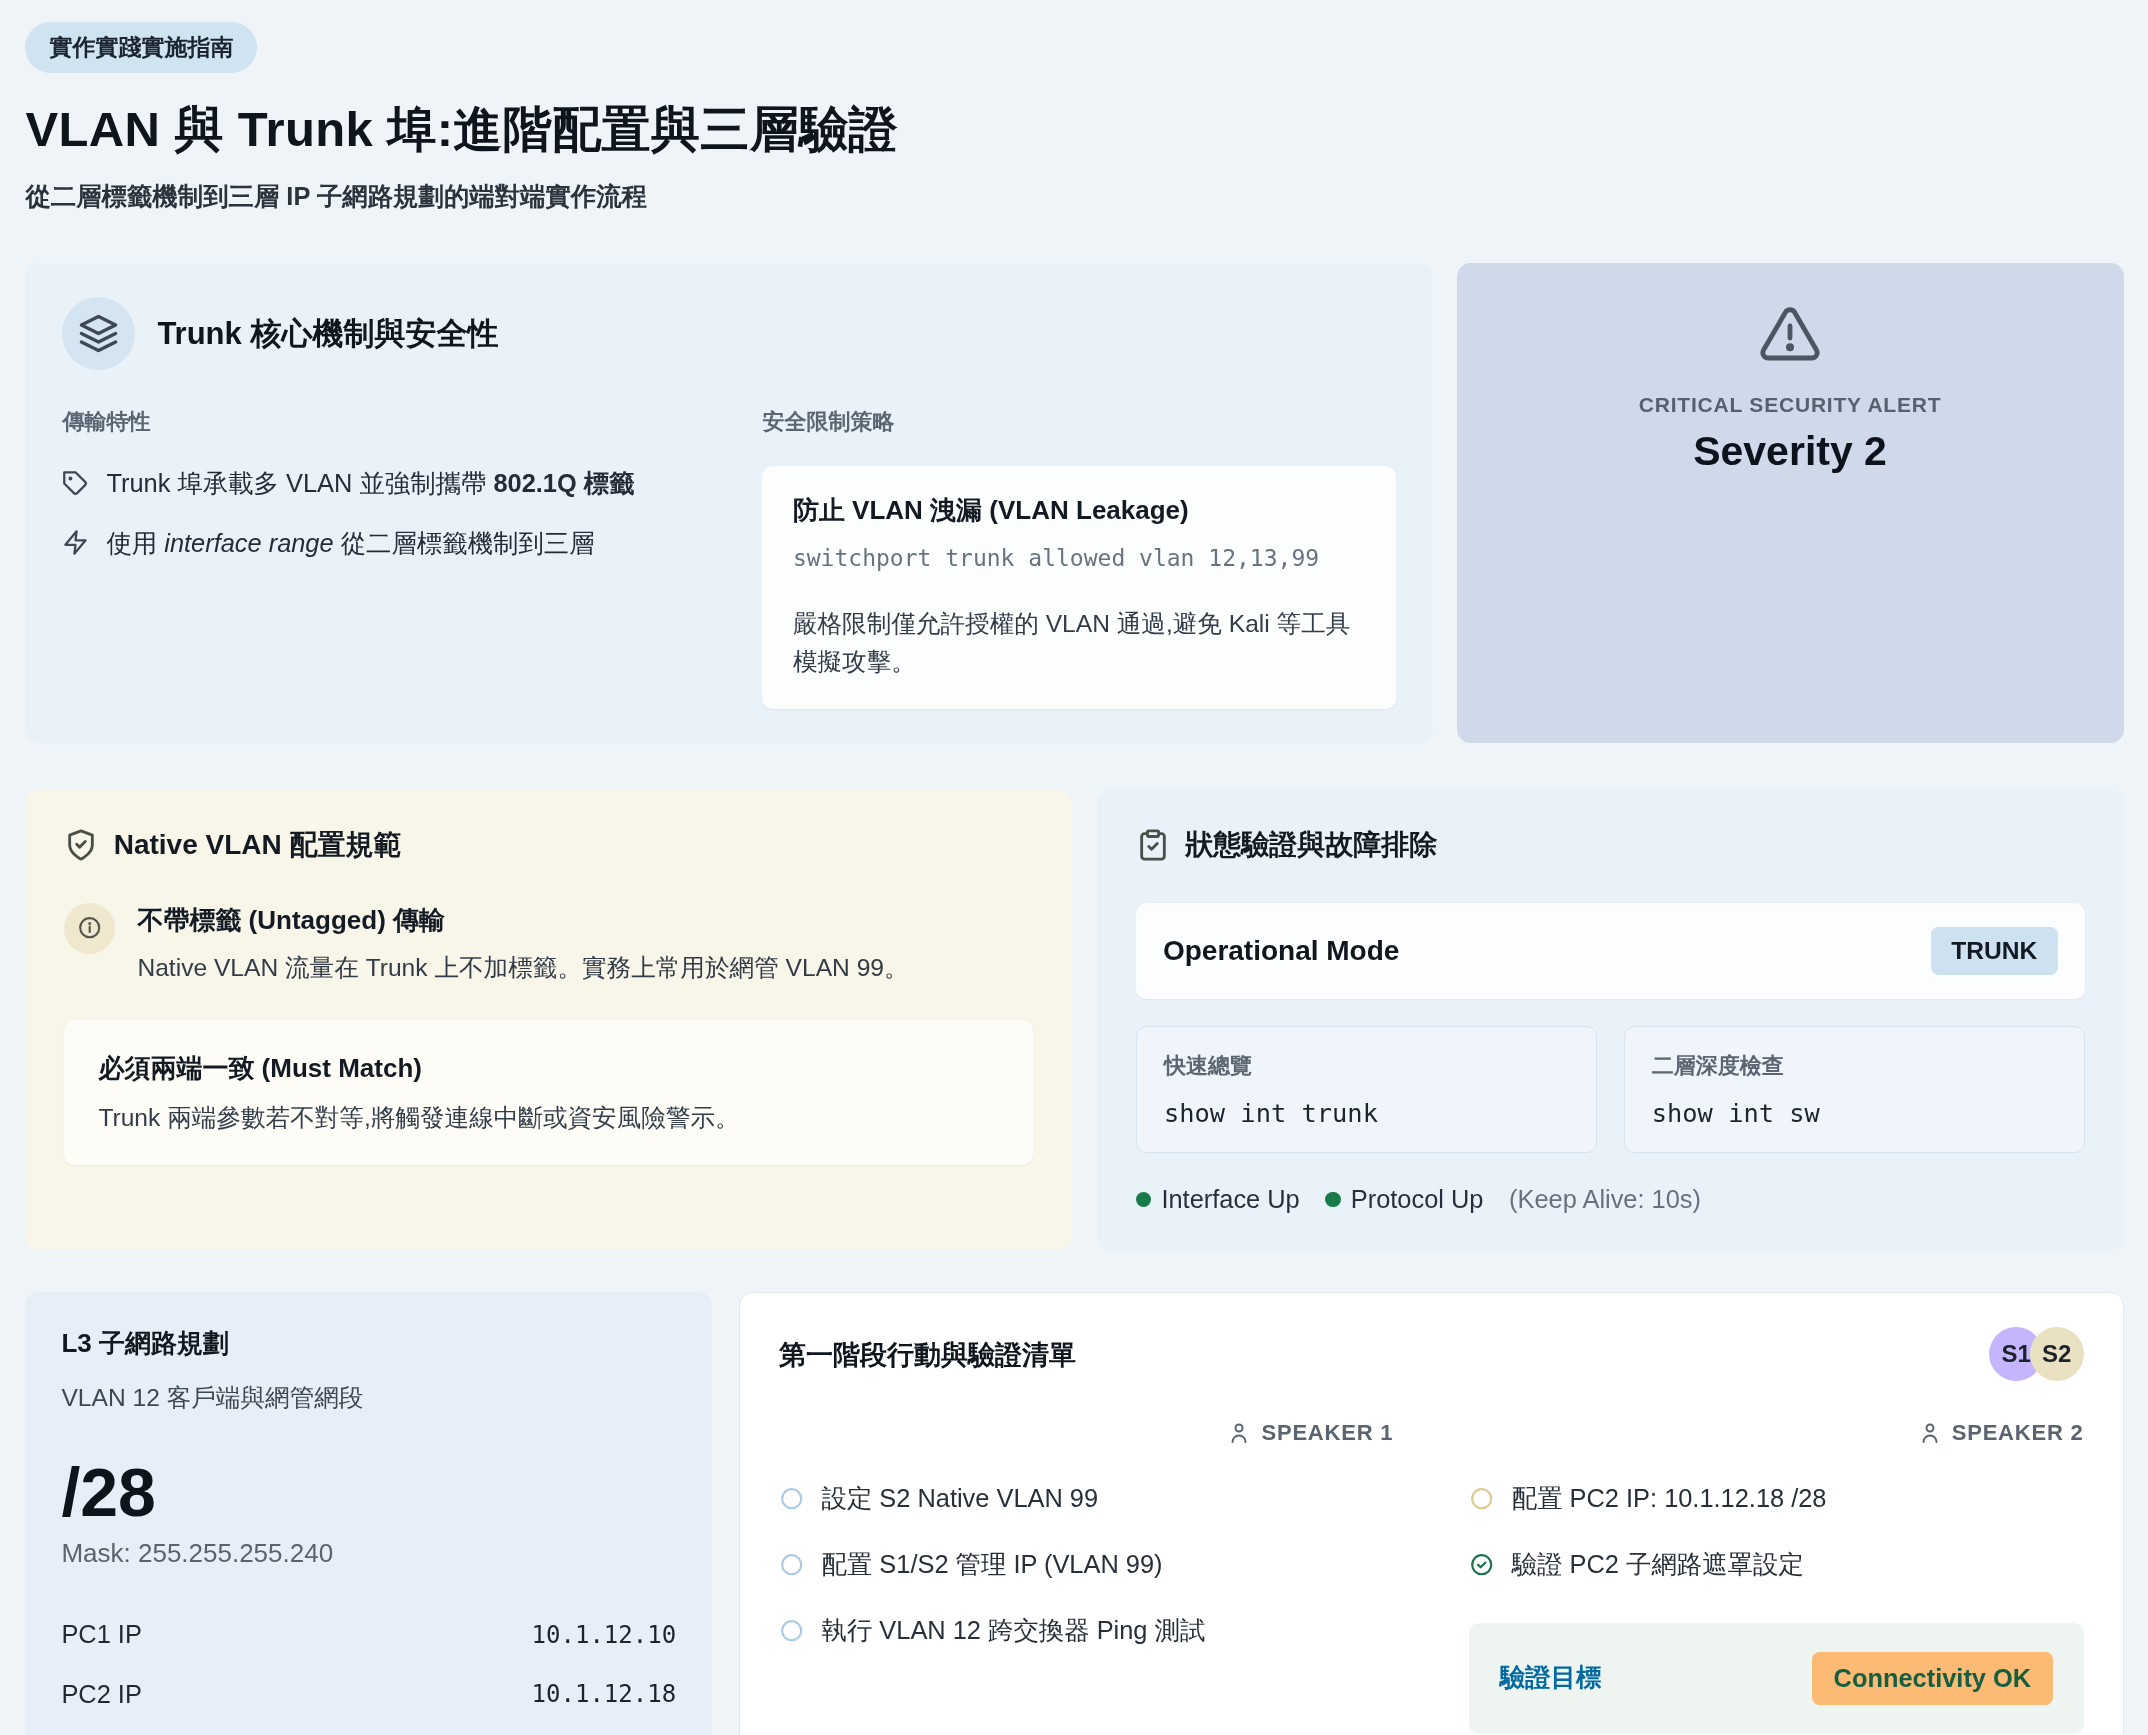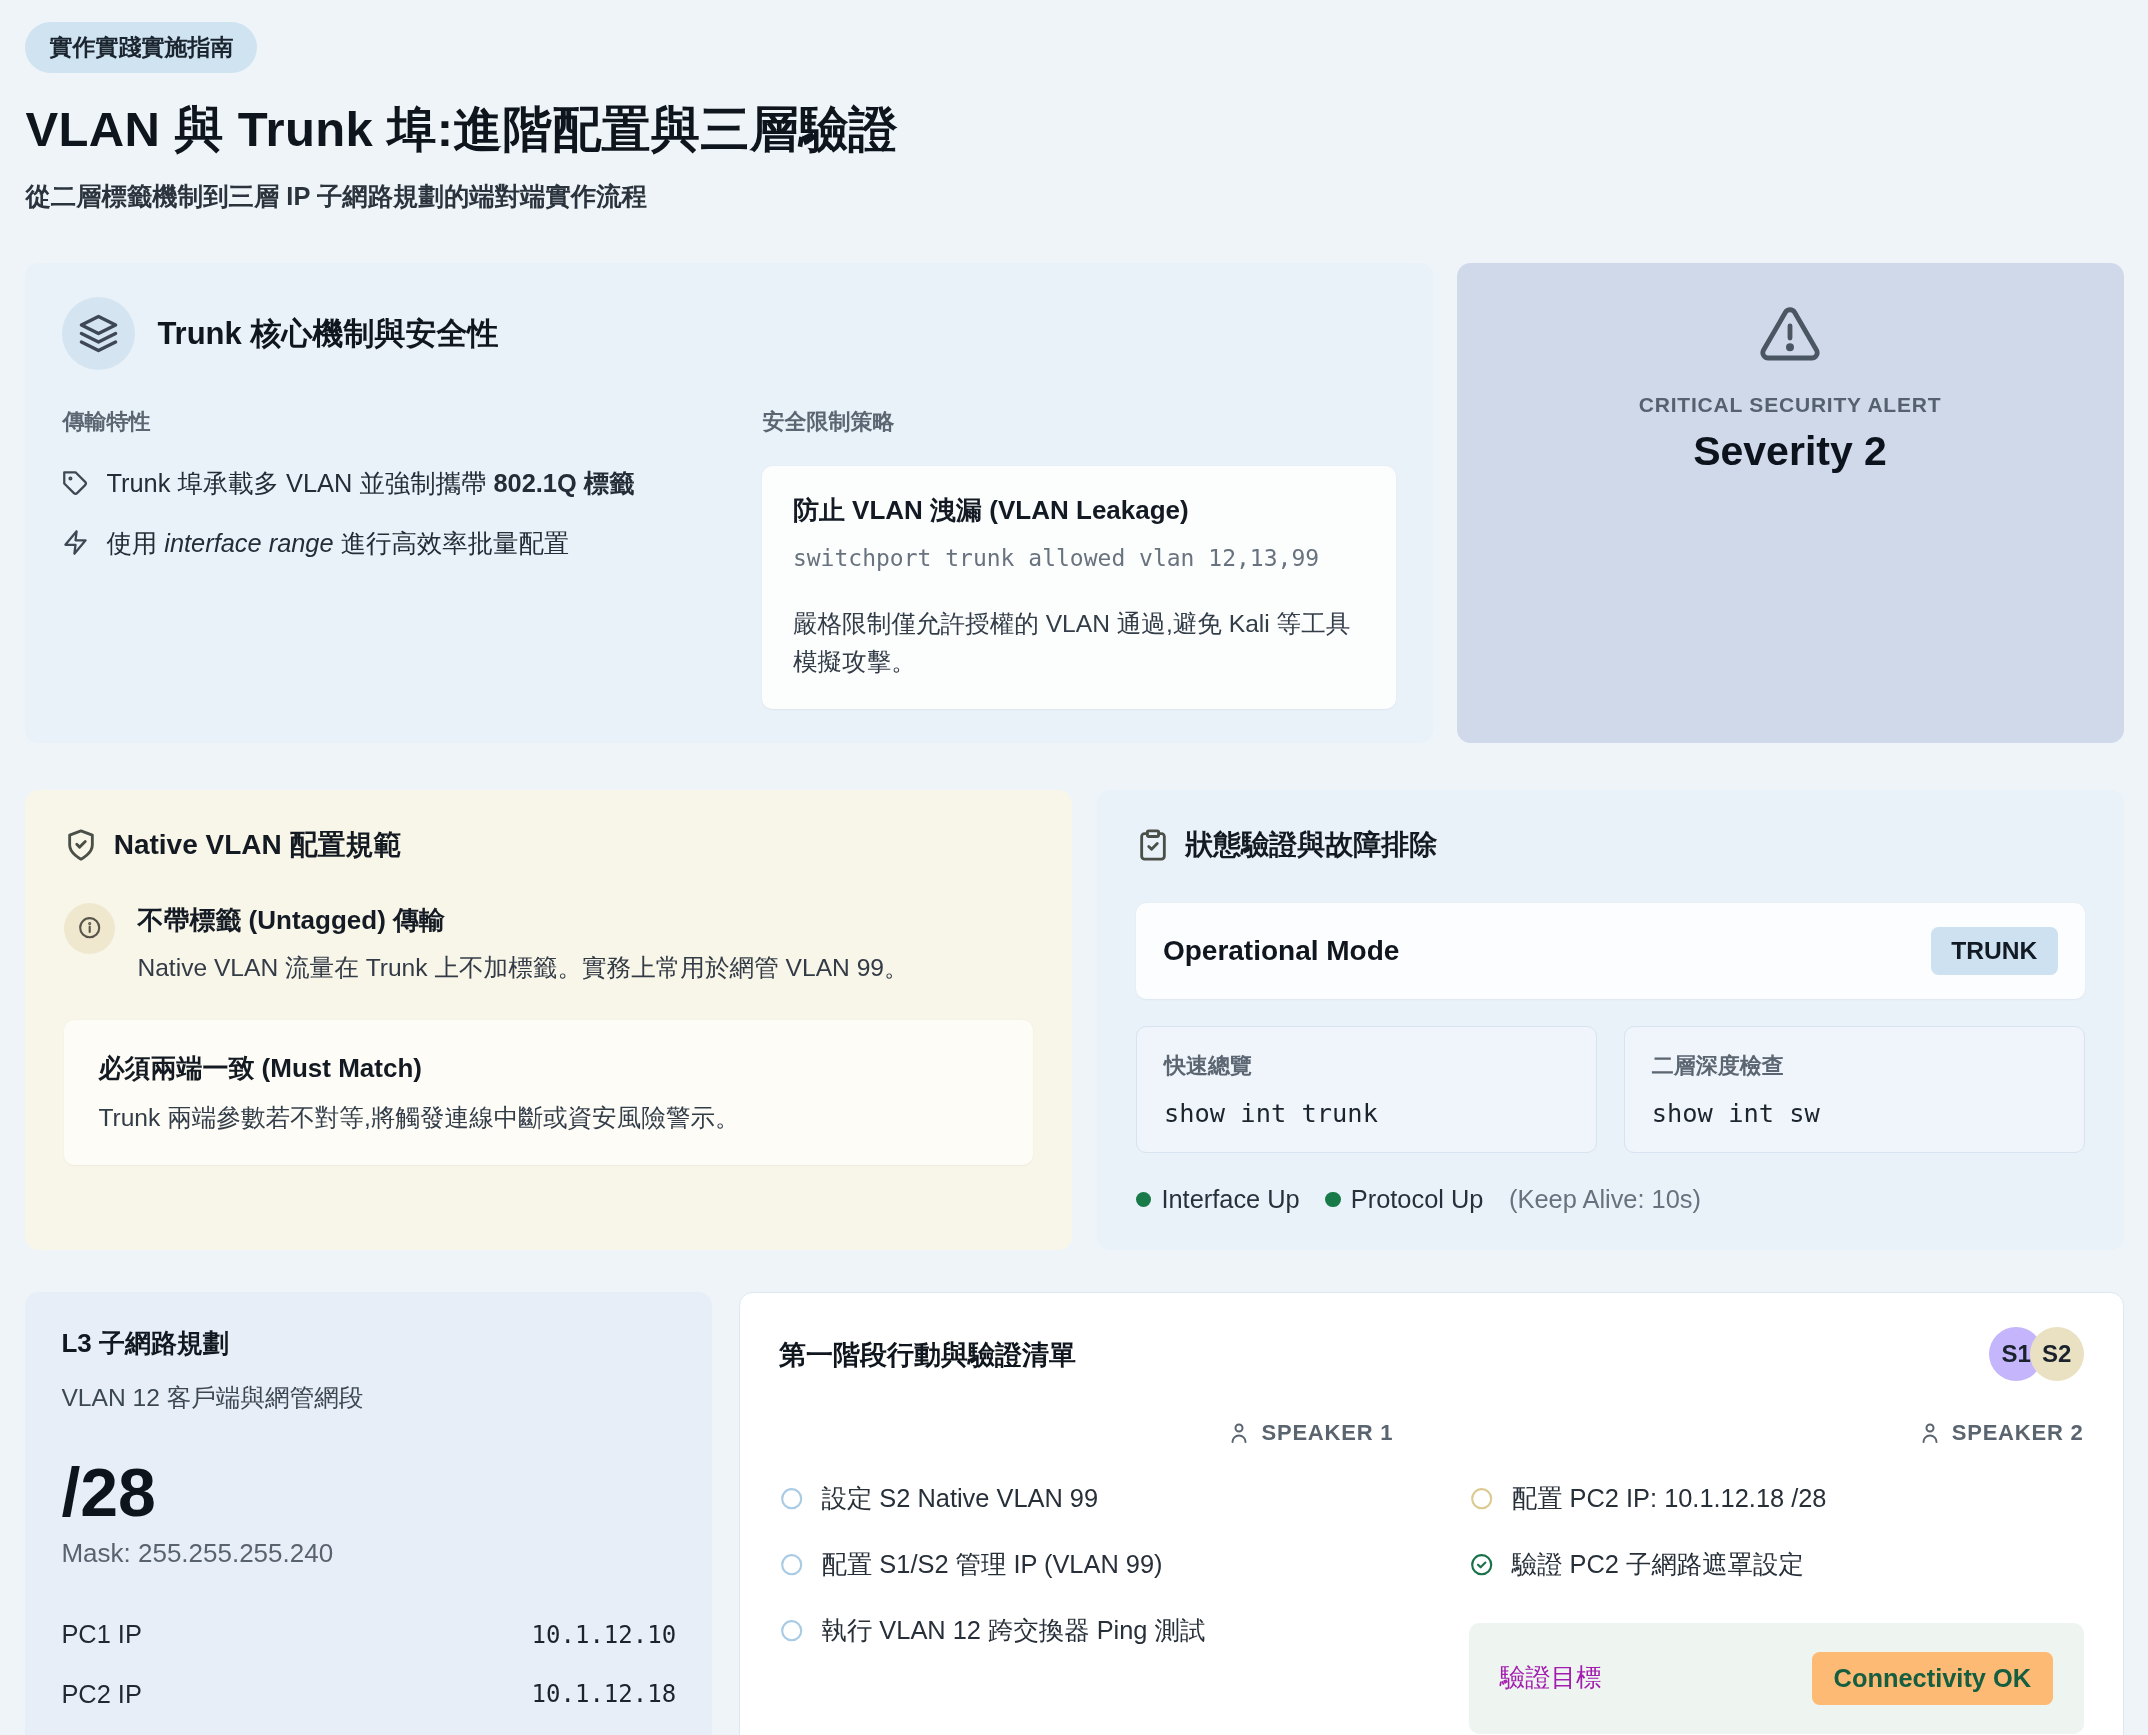--- a/index.html
+++ b/index.html
@@ -118,21 +118,21 @@
   .speakers { display:grid; grid-template-columns:1fr 1fr; gap:76px; align-items:start; }
   .speaker-head { display:flex; align-items:center; gap:10.2px; margin-bottom:36px; color:#5a646f;justify-content:flex-end; }
   .speaker-name { font-size:22px; font-weight:bold; letter-spacing:0.8px; }
   .check-item { display:flex; align-items:center; gap:17px; font-size:25.4px; color:#272f39; margin-bottom:32px; }
   .check-item svg { flex:0 0 auto; }
   .c-blue { color:#a9cbe3; }
   .c-tan { color:#dcca92; }
   .c-green { color:#17724a; }
   .verify-box { background:#eef5f0; border-radius:10.2px; padding:29px 30.5px; margin-top:41px;
                 display:flex; align-items:center; justify-content:space-between; }
-  .verify-label { font-size:25.4px; font-weight:normal; color:#a21caf; }
+  .verify-label { font-size:25.4px; font-weight:bold; color:#0369a1; }
   .verify-badge { background:#fdba74; color:#155e40; font-size:25.4px; font-weight:bold; padding:12px 22px; border-radius:7.6px; }
 </style>
 </head>
 <body>
 
 <div class="page">
 
   
   <span class="hero-badge">實作實踐實施指南</span>
   <h1 class="page-title">VLAN 與 Trunk 埠:進階配置與三層驗證</h1>
@@ -159,21 +159,21 @@
             <svg width="27" height="27" viewBox="0 0 24 24" fill="none" stroke="currentColor" stroke-width="2" stroke-linecap="round" stroke-linejoin="round">
               <path d="M20.59 13.41 13.42 20.58a2 2 0 0 1-2.83 0L2 12V2h10l8.59 8.59a2 2 0 0 1 0 2.82Z"></path>
                 <circle cx="7.5" cy="7.5" r="0.8"></circle>
             </svg>
             <span><span>Trunk 埠承載多 VLAN 並強制攜帶 </span><strong>802.1Q 標籤</strong><span></span></span>
           </div>
           <div class="feature">
             <svg width="27" height="27" viewBox="0 0 24 24" fill="none" stroke="currentColor" stroke-width="2" stroke-linecap="round" stroke-linejoin="round">
               <polygon points="13 2 3 14 12 14 11 22 21 10 12 10 13 2"></polygon>
             </svg>
-            <span><span>使用 </span><em>interface range</em><span> 進行高效率批量配置</span></span>
+            <span><span>使用 </span><em>interface range</em><span> 從二層標籤機制到三層</span></span>
           </div>
         </div>
         <div>
           <div class="col-label">安全限制策略</div>
           <div class="inner-card">
             <div class="leak-title">防止 VLAN 洩漏 (VLAN Leakage)</div>
             <div class="leak-cmd mono">switchport trunk allowed vlan 12,13,99</div>
             <div class="leak-desc">嚴格限制僅允許授權的 VLAN 通過,避免 Kali 等工具模擬攻擊。</div>
           </div>
         </div>

